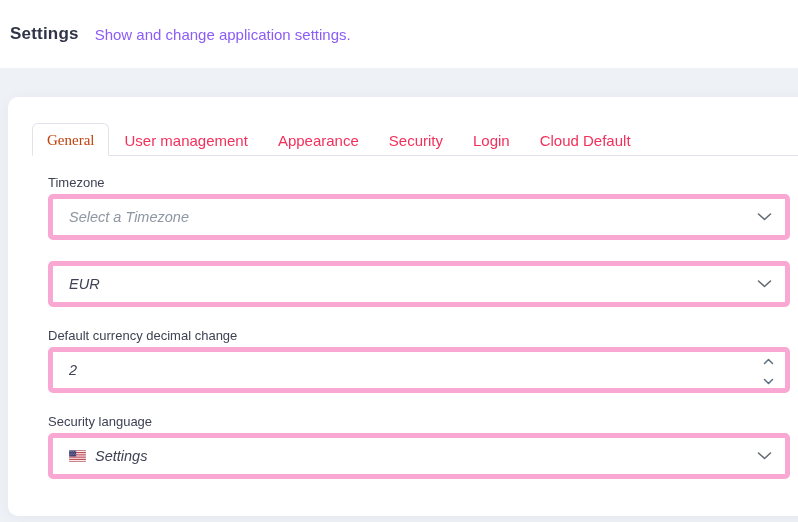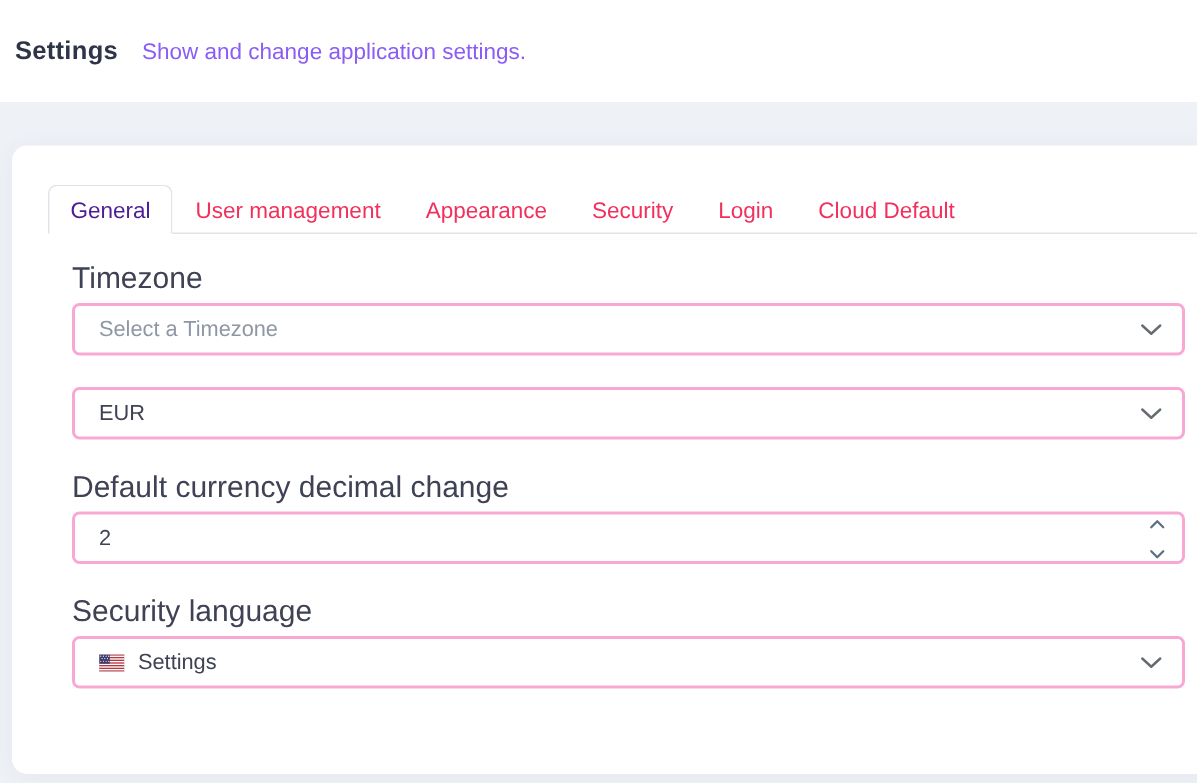--- a/index.html
+++ b/index.html
@@ -25,30 +25,30 @@
     padding:26px 24px 24px 24px;
   }
 
   .nav-tabs { display:flex; border-bottom:1px solid #e0e4ea; }
   .tab {
     font-size:15px; line-height:17px; padding:8px 14px; height:33px;
     color:var(--accent); cursor:pointer; white-space:nowrap;
     border:1px solid transparent; border-radius:6px 6px 0 0; margin-bottom:-1px;
     text-decoration:none; display:block;
   }
-  .tab.active { color:#4c1d95; background:#fff; border-color:#e0e4ea #e0e4ea #ffffff #e0e4ea; }
+  .tab.active { color:#c2410c; background:#fff; border-color:#e0e4ea #e0e4ea #ffffff #e0e4ea;font-family:Liberation Serif, serif; }
 
   .tab-content { padding:19px 16px 0 16px; }
   .form-group { width:742px; margin-bottom:21px; }
-  .field-label { display:block; font-size:20px; color:#3f4254; margin-bottom:4px; }
+  .field-label { display:block; font-size:13px; color:#3f4254; margin-bottom:4px; }
   .control {
-    position:relative; height:35px; width:100%;
-    border:2px solid #f9a8d4; border-radius:5px; background:#fff;
+    position:relative; height:46px; width:100%;
+    border:5px solid #f9a8d4; border-radius:5px; background:#fff;
     display:flex; align-items:center; padding:0 42px 0 16px;
-    font-size:14.5px; color:#3f4254; cursor:pointer;
+    font-size:14.5px; color:#3f4254; cursor:pointer;font-style:italic;
   }
   .control .ph { color:#8e97a3; }
   .chevron { position:absolute; right:13px; top:50%; transform:translateY(-50%); display:flex; }
   .spinners {
     position:absolute; right:11px; top:0; height:100%;
     display:flex; flex-direction:column; justify-content:center; gap:5px;
   }
   .spin-btn { display:flex; cursor:pointer; background:none; border:none; padding:0; }
   .flag { display:flex; margin-right:9px; flex:0 0 auto; }
 </style>

